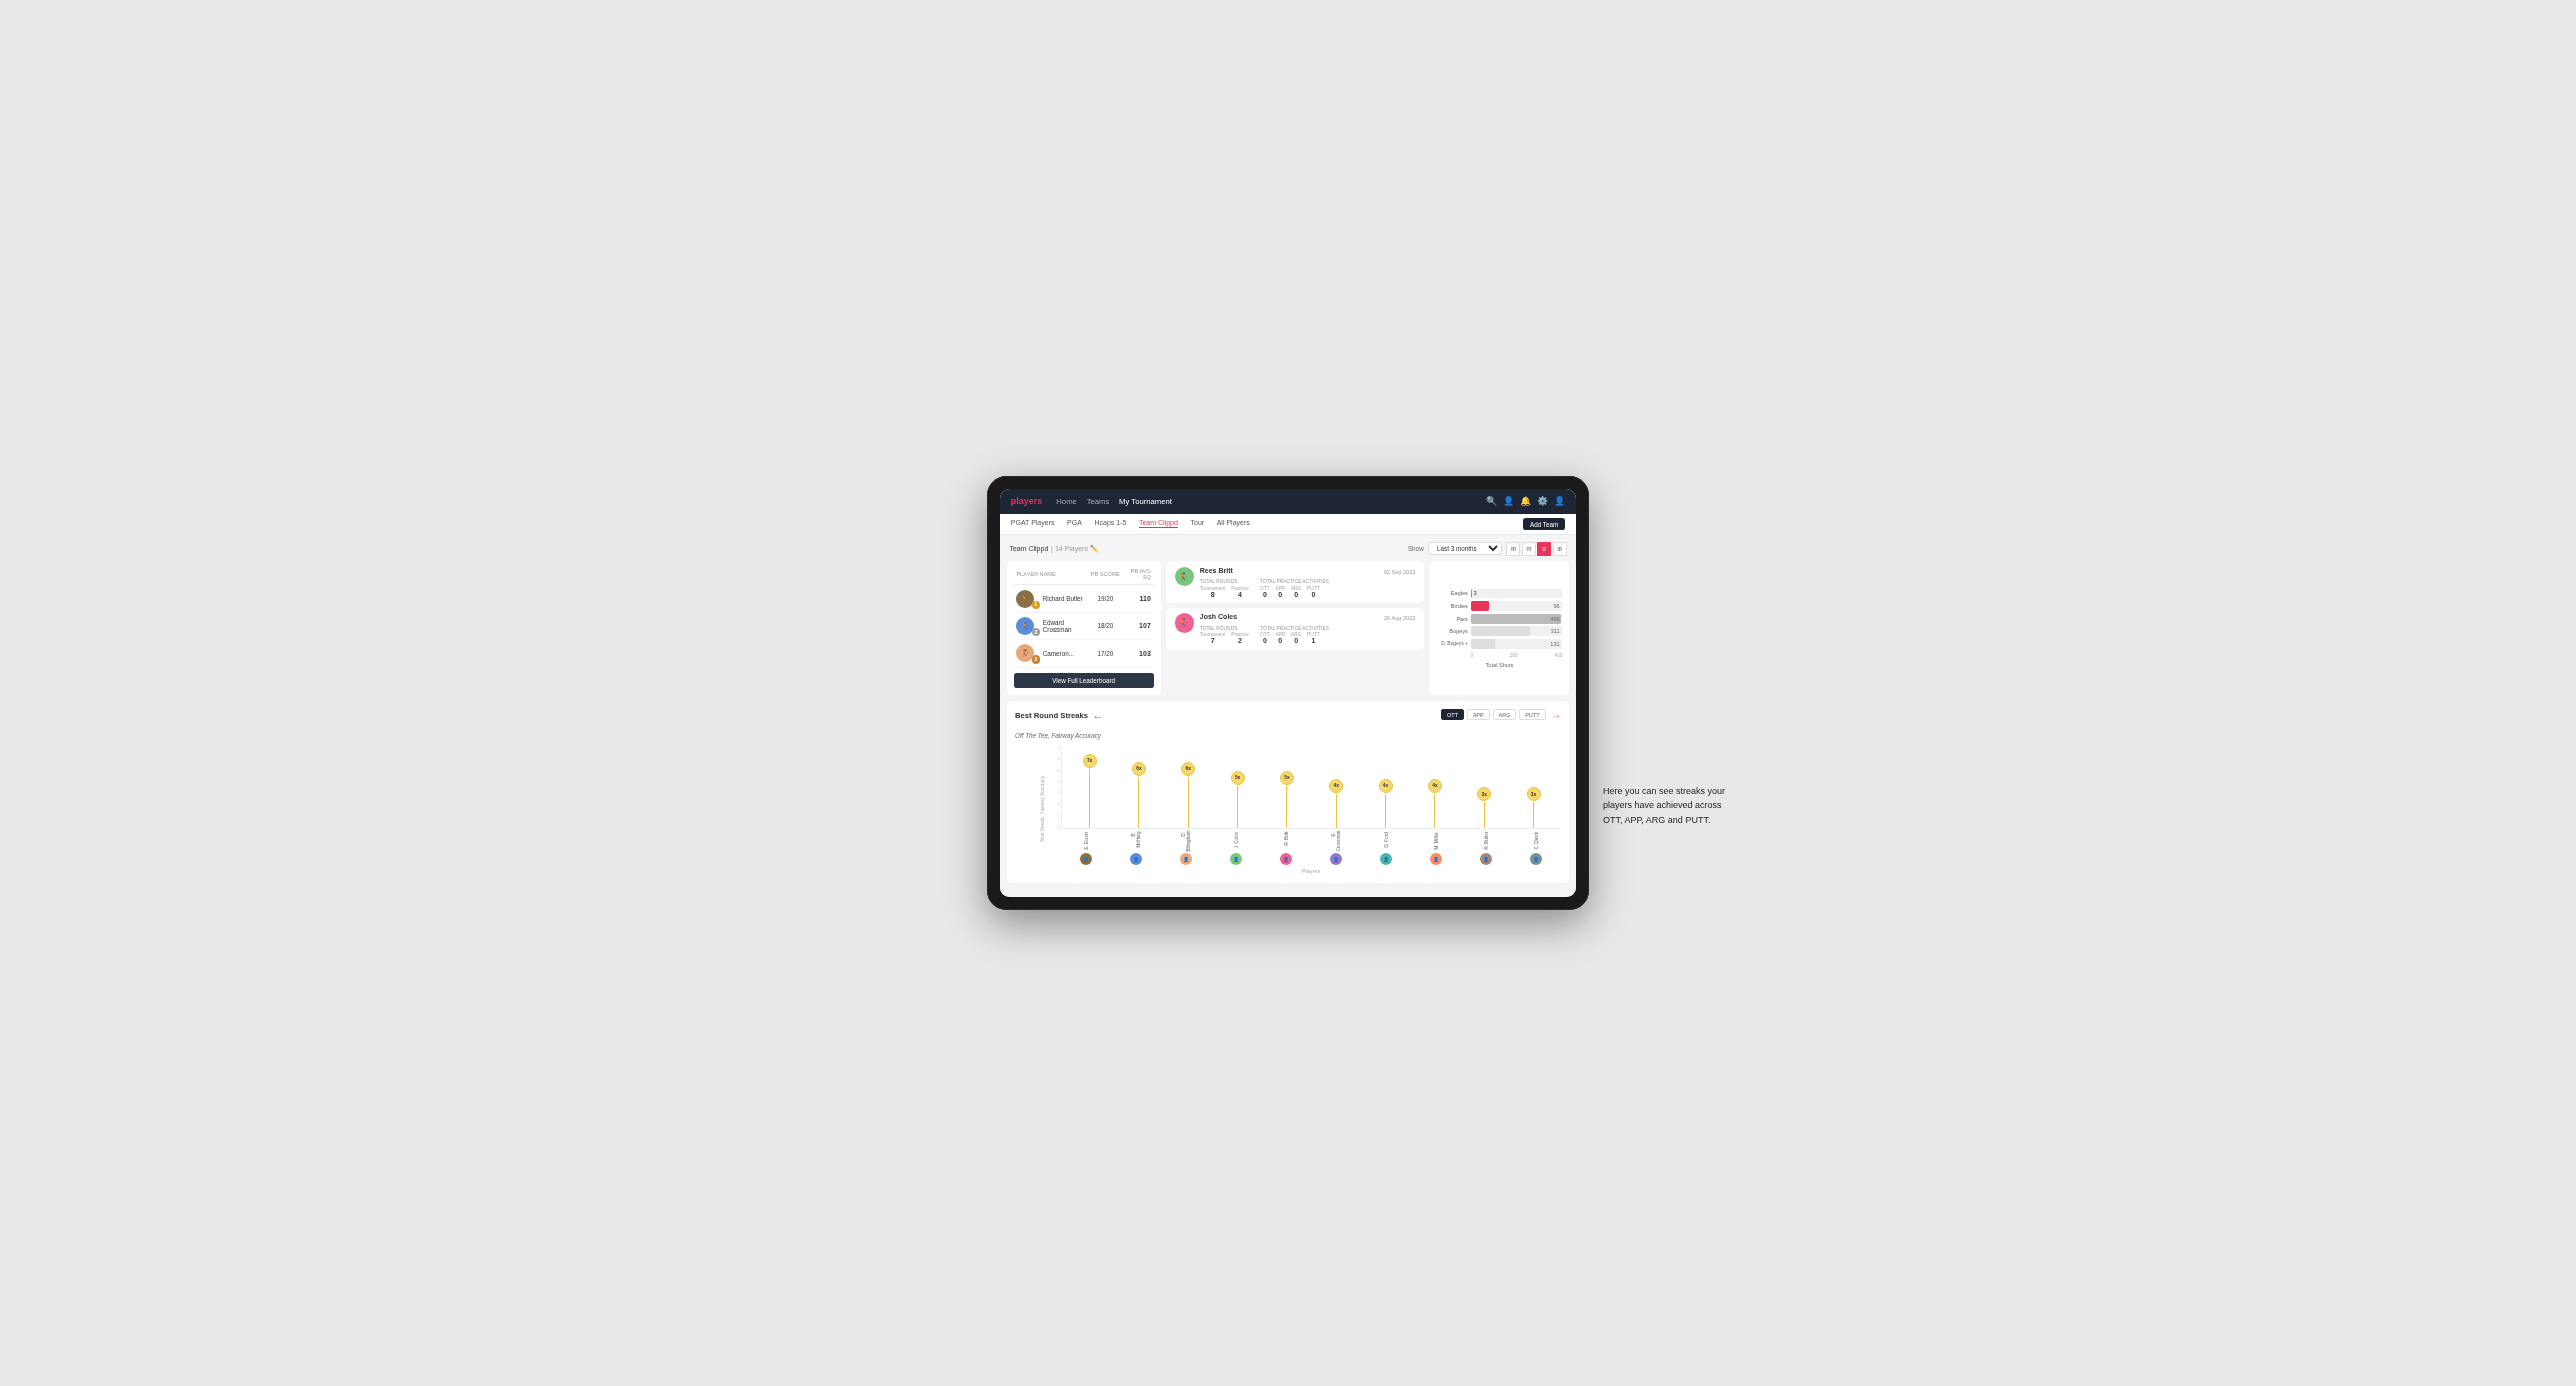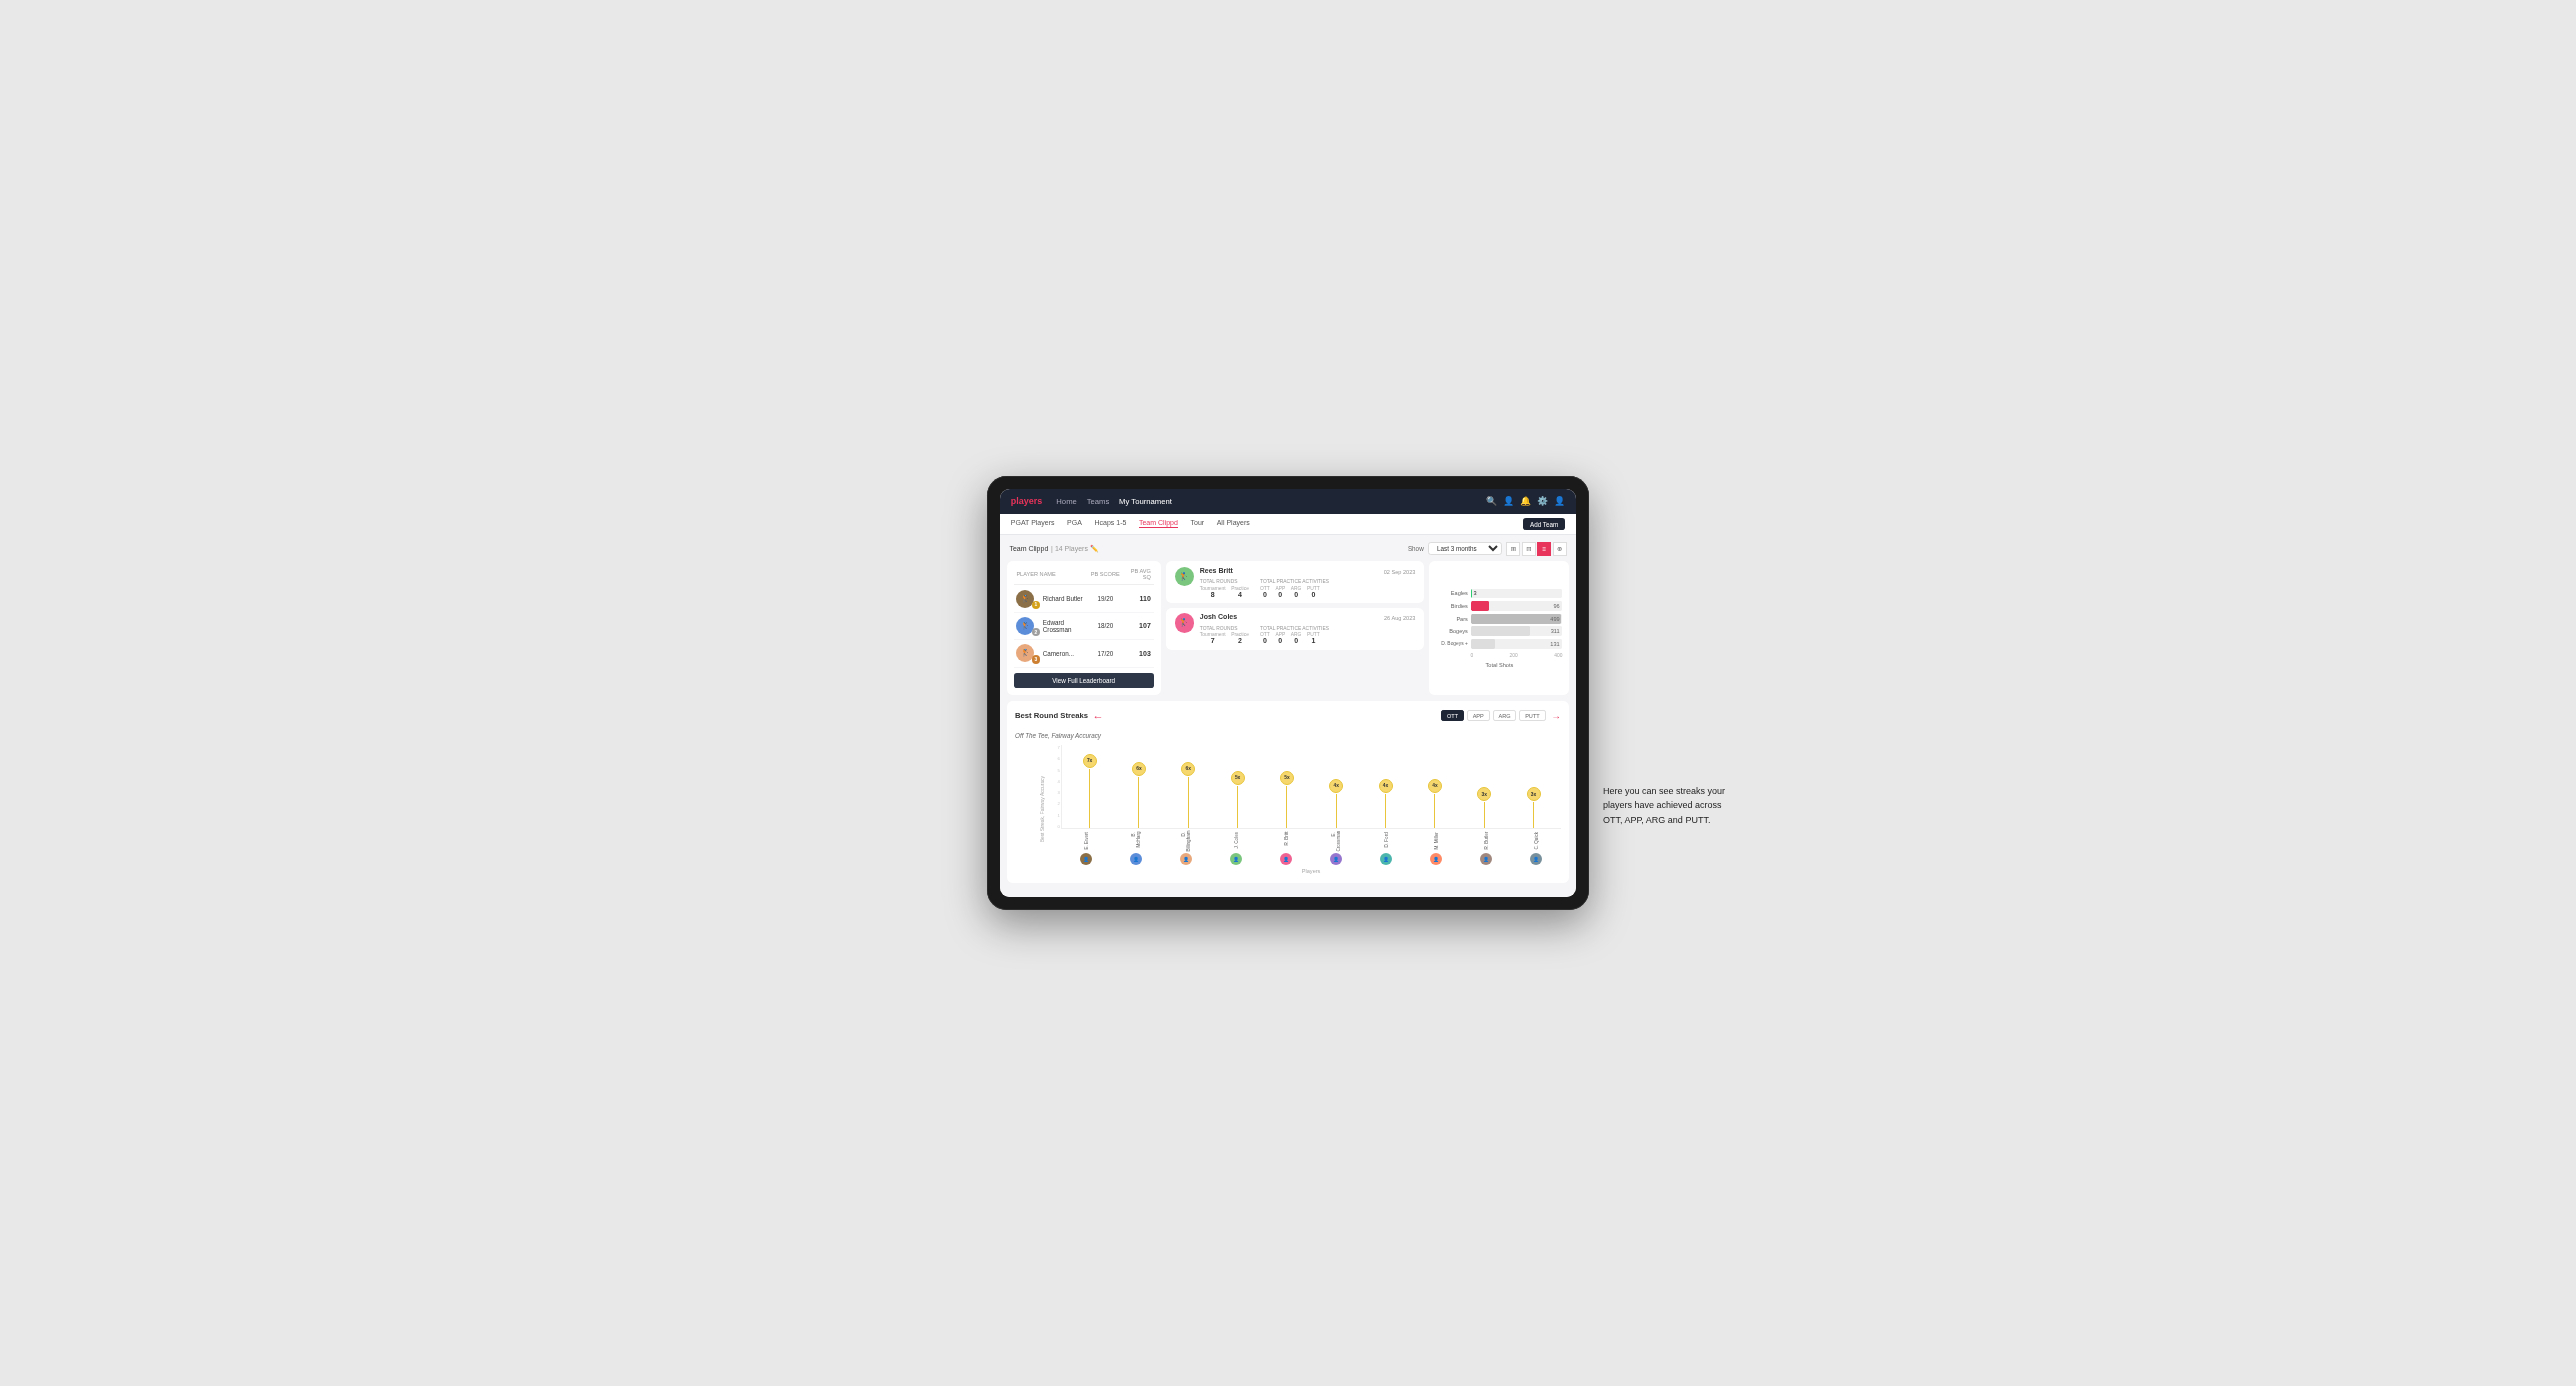--- a/index.html
+++ b/index.html
@@ -416,21 +416,21 @@
       margin-top: 1.4px;
     }
     
     .streaks-section {
       background: #fff;
       border-radius: 5.6px;
       padding: 8.4px;
     }
     .streaks-header {
       display: flex;
-      align-items: flex-end;
+      align-items: flex-start;
       justify-content: space-between;
       margin-bottom: 11px;
     }
     .streaks-title {
       font-size: 7.7px;
       font-weight: 600;
       color: #333;
       display: flex;
       align-items: center;
       gap: 4.2px;

